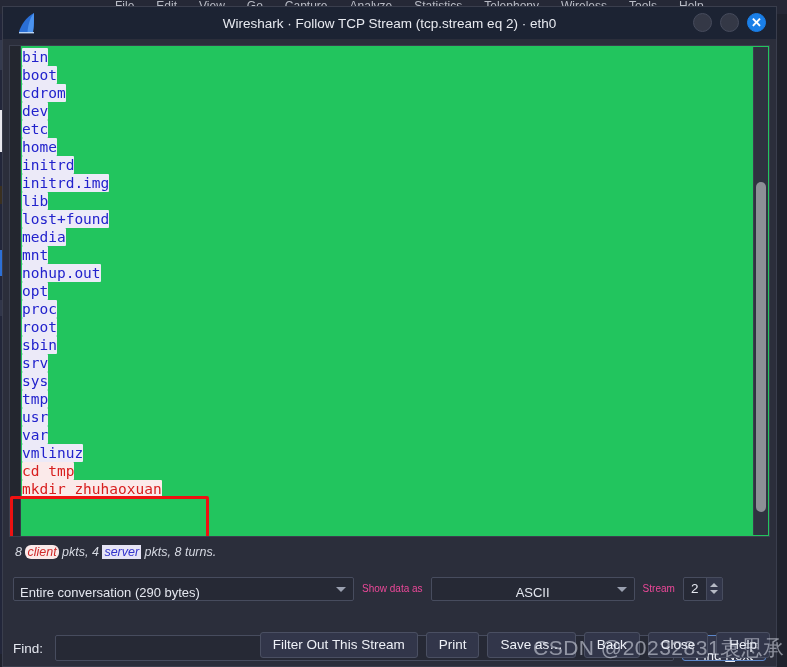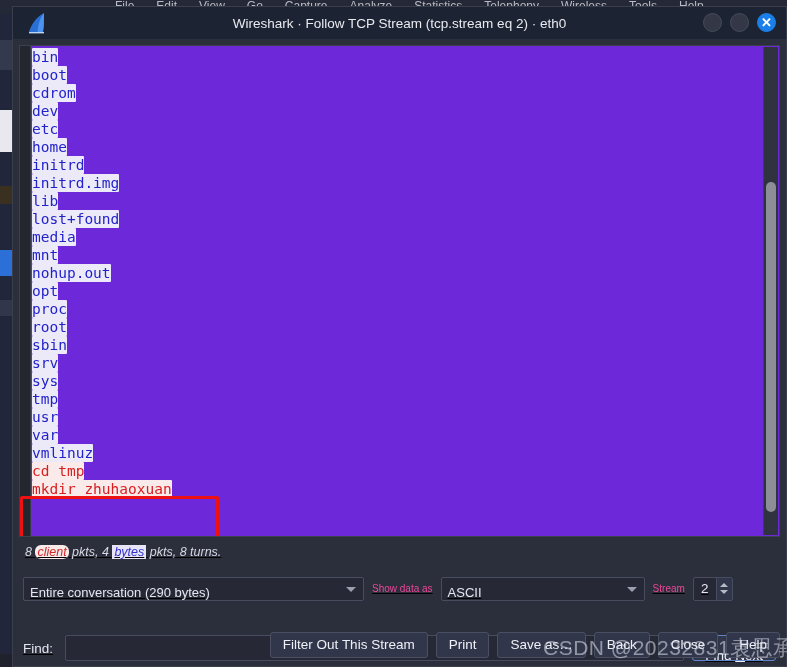--- a/index.html
+++ b/index.html
@@ -51,27 +51,26 @@
   }
   #bg-frag-a { top: 40px;  height: 30px; background:#343a4e; }
   #bg-frag-b { top: 110px; height: 42px; background:#e8e8ee; }
   #bg-frag-c { top: 186px; height: 18px; background:#3a3020; }
   #bg-frag-d { top: 250px; height: 26px; background:#2c6fd6; }
   #bg-frag-e { top: 300px; height: 16px; background:#31364a; }
 
   
   #dialog {
     position: absolute;
-    left: 12px; top: 6px;
+    left: 2px; top: 6px;
     width: 775px;
     height: 661px;
     background: #2b2e3b;
     border: 1px solid #3a3e4d;
     box-sizing: border-box;
-    text-decoration: underline;
   }
 
   
   #titlebar {
     position: relative;
     height: 32px;
     background: #1c2333;
     display: flex;
     align-items: center;
   }
@@ -109,21 +108,21 @@
     line-height: 17px;
     text-align: center;
     font-weight: bold;
   }
 
   
   #stream-view-wrap {
     position: relative;
     margin: 6px 6px 4px 6px;
     height: 492px;
-    background: #6d28d9;
+    background: #22c55e;
     border: 1px solid #3b3f4e;
     box-sizing: border-box;
     overflow: hidden;
   }
   #stream-gutter {
     position: absolute;
     left: 0; top: 0; bottom: 0;
     width: 10px;
     background: #23262f;
     border-right: 1px solid #353948;
@@ -218,21 +217,21 @@
   }
   .combo .arrow {
     position: absolute;
     right: 7px; top: 9px;
     width: 0; height: 0;
     border-left: 5px solid transparent;
     border-right: 5px solid transparent;
     border-top: 5px solid #9aa0b0;
   }
   #conversation-combo { width: 341px; }
-  #showdata-combo { width: 204px; }
+  #showdata-combo { width: 204px; text-align: center; }
   .row-label {
     color: #ec4899;
     font-size: 10px;
     margin: 16px 8px;
     white-space: nowrap;
   }
   #stream-spin {
     display: flex;
     align-items: stretch;
     border: 1px solid #474c5e;
@@ -371,21 +370,21 @@
   <div id="stream-view-wrap">
     <div id="stream-gutter"></div>
     <div id="stream-text"><span class="seg server"><span class="run">bin</span></span><span class="seg server"><span class="run">boot</span></span><span class="seg server"><span class="run">cdrom</span></span><span class="seg server"><span class="run">dev</span></span><span class="seg server"><span class="run">etc</span></span><span class="seg server"><span class="run">home</span></span><span class="seg server"><span class="run">initrd</span></span><span class="seg server"><span class="run">initrd.img</span></span><span class="seg server"><span class="run">lib</span></span><span class="seg server"><span class="run">lost+found</span></span><span class="seg server"><span class="run">media</span></span><span class="seg server"><span class="run">mnt</span></span><span class="seg server"><span class="run">nohup.out</span></span><span class="seg server"><span class="run">opt</span></span><span class="seg server"><span class="run">proc</span></span><span class="seg server"><span class="run">root</span></span><span class="seg server"><span class="run">sbin</span></span><span class="seg server"><span class="run">srv</span></span><span class="seg server"><span class="run">sys</span></span><span class="seg server"><span class="run">tmp</span></span><span class="seg server"><span class="run">usr</span></span><span class="seg server"><span class="run">var</span></span><span class="seg server"><span class="run">vmlinuz</span></span><span class="seg client"><span class="run">cd tmp</span></span><span class="seg client"><span class="run">mkdir zhuhaoxuan</span></span></div>
     <div id="annotation-box"></div>
     <div id="stream-scrollbar">
       <div id="stream-scroll-thumb"></div>
     </div>
   </div>
 
   <div id="pkt-summary">
-    <span>8 </span><span class="hl-client">client</span><span> pkts, 4 </span><span class="hl-server">bytes</span><span> pkts, 8 turns.</span>
+    <span>8 </span><span class="hl-client">client</span><span> pkts, 4 </span><span class="hl-server">server</span><span> pkts, 8 turns.</span>
   </div>
 
   <div class="row">
     <div class="combo" id="conversation-combo">
       <span>Entire conversation (290 bytes)</span>
       <span class="arrow"></span>
     </div>
     <div class="row-label">Show data as</div>
     <div class="combo" id="showdata-combo">
       <span>ASCII</span>

